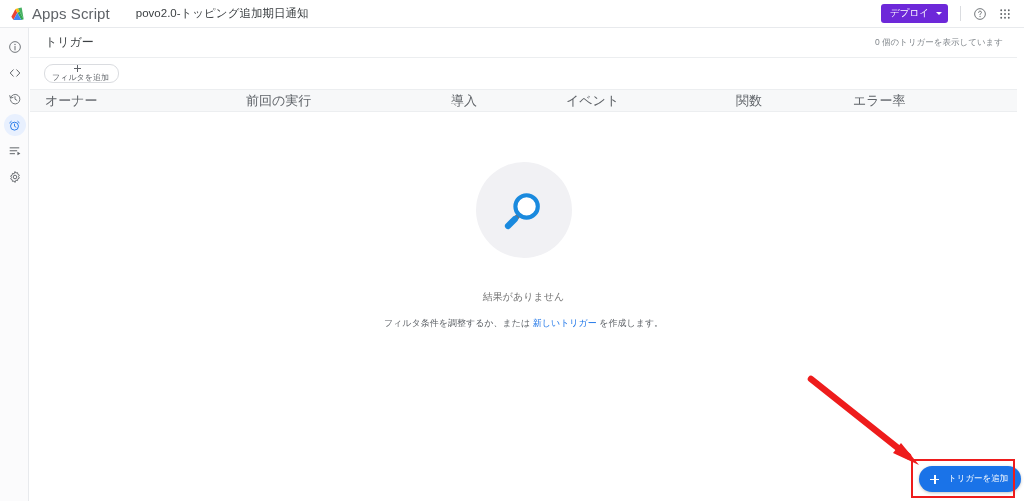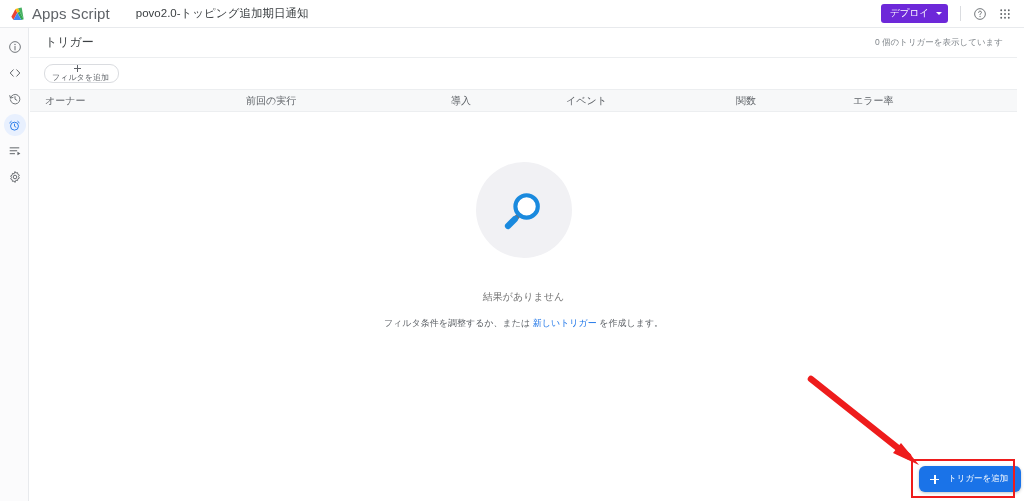--- a/index.html
+++ b/index.html
@@ -207,21 +207,21 @@
     background: #f7f8f9;
     border-top: 1px solid #eceef0;
     border-bottom: 1px solid #eceef0;
     position: relative;
   }
   .th {
     position: absolute;
     top: 0;
     height: 21px;
     line-height: 21px;
-    font-size: 10px;
+    font-size: 13px;
     color: #5f6368;
     white-space: nowrap;
   }
   .table-body {
     position: relative;
     height: 388px;
     background: #ffffff;
   }
 
   
@@ -263,21 +263,21 @@
 
   
   .add-trigger-btn {
     position: absolute;
     left: 919px;
     top: 466px;
     height: 26px;
     background: #1a73e8;
     color: #ffffff;
     border: none;
-    border-radius: 6px;
+    border-radius: 13px;
     display: flex;
     align-items: center;
     padding: 0 13px 0 11px;
     font-size: 8.5px;
     font-family: inherit;
     cursor: pointer;
     white-space: nowrap;
     box-shadow: 0 1px 3px rgba(60,64,67,0.3);
     z-index: 30;
   }

